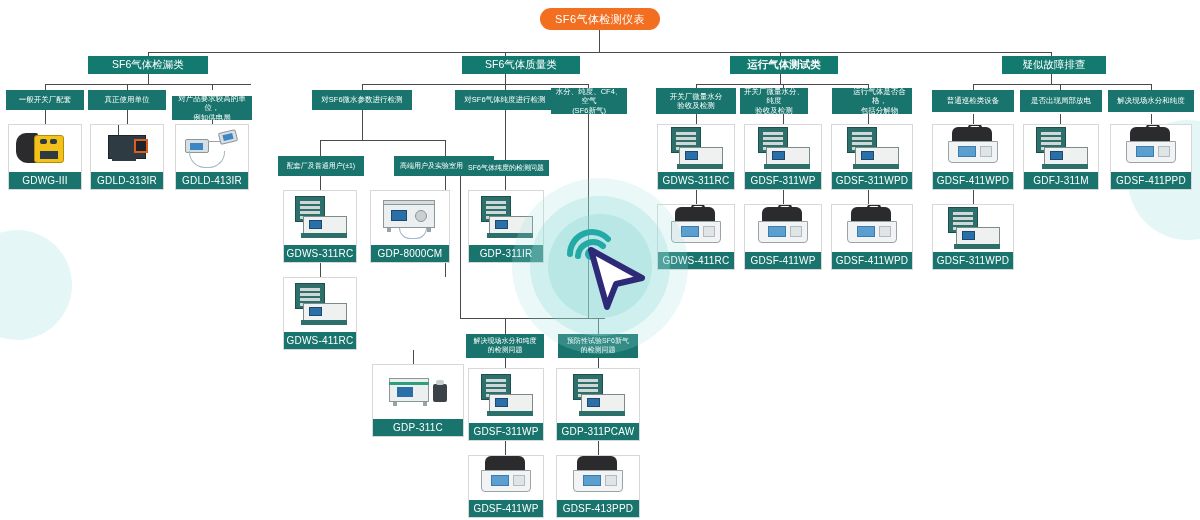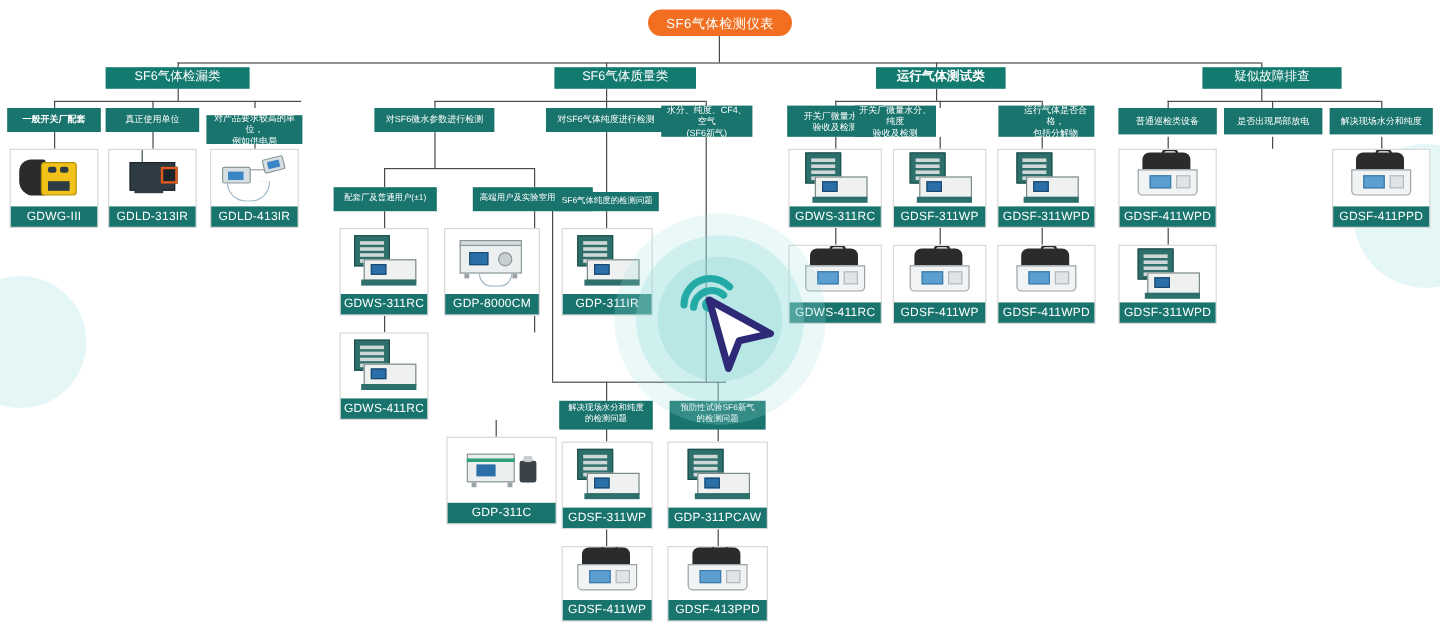--- a/index.html
+++ b/index.html
@@ -273,33 +273,33 @@
   <div class="ln lnv" style="left:973px;top:114px;height:10px;"></div>
   <div class="ln lnv" style="left:1060px;top:114px;height:10px;"></div>
   <div class="ln lnv" style="left:1151px;top:114px;height:10px;"></div>
   <div class="ln lnv" style="left:973px;top:190px;height:14px;"></div>
 
   <div class="root-pill" style="left:540px;top:8px;width:120px;height:22px;">SF6气体检测仪表</div>
 
   <div class="lbl l2" style="left:88px;top:56px;width:120px;">SF6气体检漏类</div>
   <div class="lbl l2" style="left:462px;top:56px;width:118px;">SF6气体质量类</div>
   <div class="lbl l2" style="left:730px;top:56px;width:108px;font-weight:bold;">运行气体测试类</div>
-  <div class="lbl l2" style="left:1002px;top:56px;width:116px;">疑似故障排查</div>
-
-  <div class="lbl l3" style="left:6px;top:90px;width:78px;height:20px;font-weight:bold;">一般开关厂配套</div>
+  <div class="lbl l2" style="left:1002px;top:56px;width:104px;">疑似故障排查</div>
+
+  <div class="lbl l3" style="left:6px;top:90px;width:78px;height:20px;">一般开关厂配套</div>
   <div class="lbl l3" style="left:88px;top:90px;width:78px;height:20px;">真正使用单位</div>
   <div class="lbl l3" style="left:172px;top:72px;width:80px;height:24px;margin-top:24px;">对产品要求较高的单位，
 例如供电局</div>
   <div class="lbl l3" style="left:312px;top:90px;width:100px;height:20px;">对SF6微水参数进行检测</div>
   <div class="lbl l3" style="left:455px;top:90px;width:100px;height:20px;">对SF6气体纯度进行检测</div>
   <div class="lbl l3" style="left:551px;top:88px;width:76px;height:26px;">水分、纯度、CF4、空气
 (SF6新气)</div>
   <div class="lbl l3" style="left:656px;top:88px;width:80px;height:26px;">开关厂微量水分
 验收及检测</div>
-  <div class="lbl l3" style="left:712px;top:88px;width:68px;height:26px;">开关厂微量水分、纯度
+  <div class="lbl l3" style="left:740px;top:88px;width:68px;height:26px;">开关厂微量水分、纯度
 验收及检测</div>
   <div class="lbl l3" style="left:832px;top:88px;width:80px;height:26px;padding-left:19px;">运行气体是否合格，
 包括分解物</div>
   <div class="lbl l3" style="left:932px;top:90px;width:82px;height:22px;">普通巡检类设备</div>
   <div class="lbl l3" style="left:1020px;top:90px;width:82px;height:22px;">是否出现局部放电</div>
   <div class="lbl l3" style="left:1108px;top:90px;width:86px;height:22px;">解决现场水分和纯度</div>
 
   <div class="lbl l4" style="left:278px;top:156px;width:86px;height:20px;">配套厂及普通用户(±1)</div>
   <div class="lbl l4" style="left:394px;top:156px;width:100px;height:20px;">高端用户及实验室用户(±0.2)</div>
   <div class="lbl l4" style="left:463px;top:160px;width:86px;height:16px;">SF6气体纯度的检测问题</div>
@@ -586,20 +586,36 @@
         <span class="hdl"></span>
           <span class="lid"></span>
           <span class="base"></span>
           <span class="scr"></span>
           <span class="kp"></span>
       </div>
     </div>
     <div class="cap">GDSF-411WPD</div>
   </div>
 
+  <div class="card" style="left:1023px;top:124px;width:76px;height:66px;">
+    <div class="thumb">
+      <div class="dev caseopen">
+        <span class="lid">
+            <i></i>
+            <i></i>
+            <i></i>
+            <i></i>
+          </span>
+          <span class="base"></span>
+          <span class="scr"></span>
+          <span class="btm"></span>
+      </div>
+    </div>
+    <div class="cap">GDFJ-311M</div>
+  </div>
 
   <div class="card" style="left:1110px;top:124px;width:82px;height:66px;">
     <div class="thumb">
       <div class="dev blackcase">
         <span class="hdl"></span>
           <span class="lid"></span>
           <span class="base"></span>
           <span class="scr"></span>
           <span class="kp"></span>
       </div>

